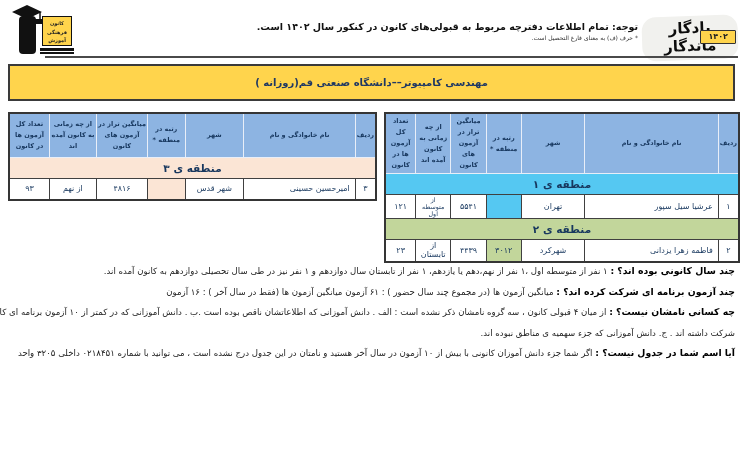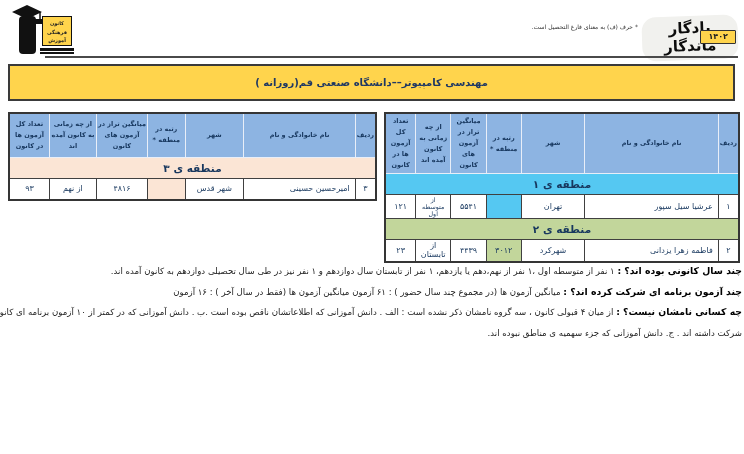--- a/index.html
+++ b/index.html
@@ -72,21 +72,21 @@
   td.sec {
     font-size:10.5px; font-weight:bold; color:#17375E; height:21px;
   }
   .bg-r1 { background:#55C8F2 !important; }
   .bg-r2 { background:#C2D69B !important; }
   .bg-r3 { background:#FBE5D5 !important; }
   td.name-cell { text-align:right; padding-right:5px; }
   td.small-txt { font-size:6.3px; }
 
   
-  .notes { position:absolute; top:261px; right:2px; left:8px; text-align:right; }
+  .notes { position:absolute; top:261px; right:9px; left:8px; text-align:right; }
   .note { font-size:8.6px; line-height:19.6px; color:#222; white-space:nowrap; }
   .note b { color:#000; font-size:9.3px; }
 </style>
 </head>
 <body>
 
 <div class="topbar">
 
   <div class="logo">
     <svg width="34" height="53" viewBox="0 0 34 53">
@@ -99,20 +99,21 @@
     <div class="logo-panel">
       <div>کانون</div>
       <div>فرهنگی</div>
       <div>آموزش</div>
     </div>
     <div class="logo-stripe1"></div>
     <div class="logo-stripe2"></div>
   </div>
 
   <div class="notice">
+    <div class="notice-main">توجه: تمام اطلاعات دفترچه مربوط به قبولی‌های کانون در کنکور سال ۱۴۰۲ است.</div>
     <div class="notice-foot">* حرف (ف) به معنای فارغ التحصیل است.</div>
   </div>
 
   <div class="brand">
     <span class="brand-name">یادگار ماندگار</span>
   </div>
   <div class="year-badge">۱۴۰۲</div>
 
   <div class="top-rule"></div>
 </div>
@@ -203,13 +204,14 @@
       <td>۹۳</td>
     </tr>
   </tbody>
 </table>
 
 <div class="notes">
   <div class="note"><b>چند سال کانونی بوده اند؟ :</b> <span>۱ نفر از متوسطه اول ،۱ نفر از نهم،دهم یا یازدهم، ۱ نفر از تابستان سال دوازدهم و ۱ نفر نیز در طی سال تحصیلی دوازدهم به کانون آمده اند.</span></div>
   <div class="note"><b>چند آزمون برنامه ای شرکت کرده اند؟ :</b> <span>میانگین آزمون ها (در مجموع چند سال حضور ) : ۶۱ آزمون     میانگین آزمون ها (فقط در سال آخر ) : ۱۶ آزمون</span></div>
   <div class="note"><b>چه کسانی نامشان نیست؟ :</b> <span>از میان ۴ قبولی کانون ، سه گروه نامشان ذکر نشده است : الف . دانش آموزانی که اطلاعاتشان ناقص بوده است .ب . دانش آموزانی که در کمتر از ۱۰ آزمون برنامه ای کانون</span></div>
   <div class="note"><b></b> <span>شرکت داشته اند . ج. دانش آموزانی که جزء سهمیه ی مناطق نبوده اند.</span></div>
+  <div class="note"><b>آیا اسم شما در جدول نیست؟ :</b> <span>اگر شما جزء دانش آموزان کانونی با بیش از ۱۰ آزمون در سال آخر هستید و نامتان در این جدول درج نشده است ، می توانید با شماره ۰۲۱۸۴۵۱ داخلی ۳۲۰۵ واحد</span></div>
 </div>
 
 </body></html>

